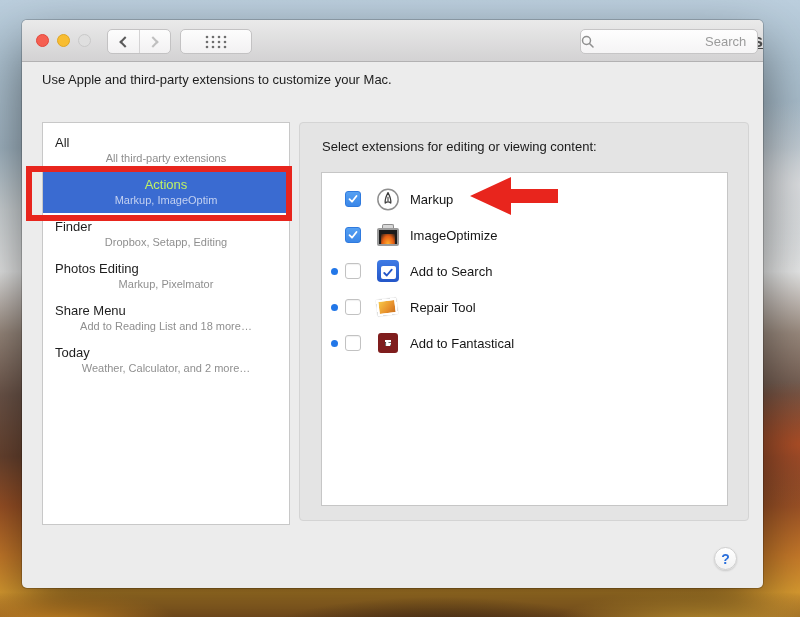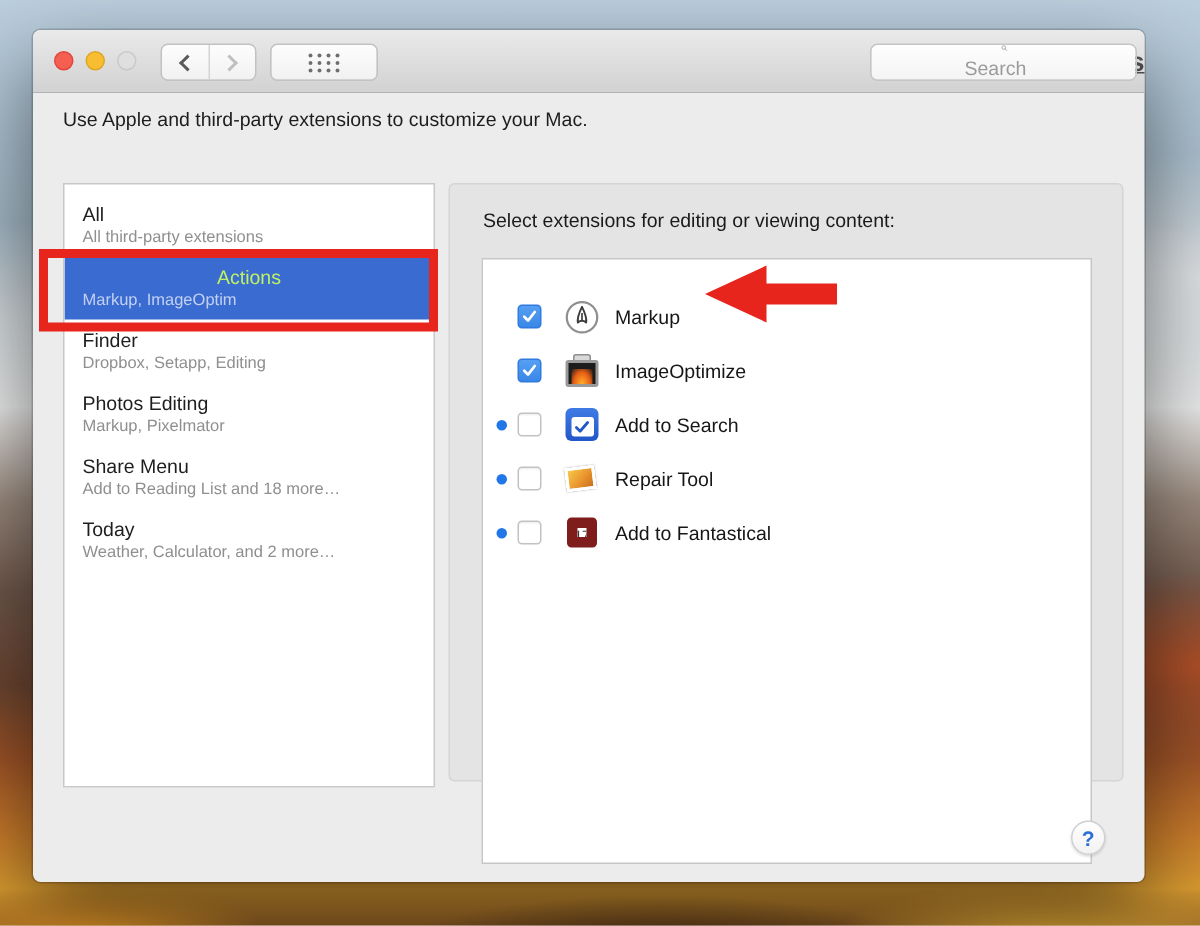--- a/index.html
+++ b/index.html
@@ -51,48 +51,48 @@
     display:flex; align-items:center; justify-content:center;
   }
   .win-title {
     position:absolute; left:0; right:0; text-align:right; line-height:42px;
     font-size:18px; font-weight:600; color:#4a4a4a; pointer-events:none;text-decoration:underline;
   }
   .search-field {
     position:absolute; right:5px; top:9px; width:178px; height:25px;
     border:1px solid #c6c5c6; border-radius:5px;
     background:linear-gradient(#fefefe,#f5f4f5);
-    display:flex; align-items:center; justify-content:center; gap:4px;flex-direction:column;
+    display:flex; align-items:center; justify-content:space-between; gap:4px;
   }
   .search-field input {
     border:none; outline:none; background:transparent;
     font-size:13px; width:52px; color:#333;
     font-family:"Liberation Sans", sans-serif;
   }
   .search-field input::placeholder { color:#9b9b9b; }
   
   .subtitle { position:absolute; left:20px; top:52px; font-size:13px; color:#1d1d1d; }
   .sidebar {
     position:absolute; left:20px; top:102px; width:248px; height:403px;
     background:#fff; border:1px solid #c8c8c8; padding-top:6px; overflow:hidden;
   }
   .sb-item { padding:6px 12px; }
   .sb-item .sb-title { font-size:13px; font-weight:500; color:#1e1e1e; line-height:16px; }
-  .sb-item .sb-sub   { font-size:11px; color:#8f8f8f; line-height:14px; }
+  .sb-item .sb-sub   { font-size:11px; color:#8f8f8f; line-height:14px;text-align:center; }
   .sb-item.selected  { background:#3a6bd1; }
   .sb-item.selected .sb-title { color:#bef264;text-align:center; }
   .sb-item.selected .sb-sub   { color:#c3d1f1; }
   .panel {
     position:absolute; left:277px; top:102px; width:450px; height:399px;
     background:#e4e4e4; border:1px solid #d4d4d4; border-radius:4px;
   }
   .panel-header { position:absolute; left:22px; top:16px; font-size:13px; color:#1a1a1a; }
   .ext-box {
-    position:absolute; left:21px; top:49px; width:407px; height:404px;
-    background:#fff; border:1px solid #c6c6c6; padding-top:20px; overflow:hidden;
+    position:absolute; left:21px; top:49px; width:407px; height:334px;
+    background:#fff; border:1px solid #c6c6c6; padding-top:8px; overflow:hidden;
   }
   .ext-row { display:flex; align-items:center; height:36px; padding-left:9px; }
   .dot { width:7px; height:7px; border-radius:50%; background:#2277e8; margin-right:7px; flex:none; }
   .dot.hidden { visibility:hidden; }
   .cbx {
     width:16px; height:16px; border-radius:3px; flex:none; margin-right:15px;
     display:flex; align-items:center; justify-content:center;
   }
   .cbx.checked { background:linear-gradient(#55a0f2,#3b87e8); border:1px solid #2f7ade; }
   .cbx.unchecked { background:#fff; border:1px solid #c2c2c2; box-shadow:inset 0 1px 1px rgba(0,0,0,.06); }

